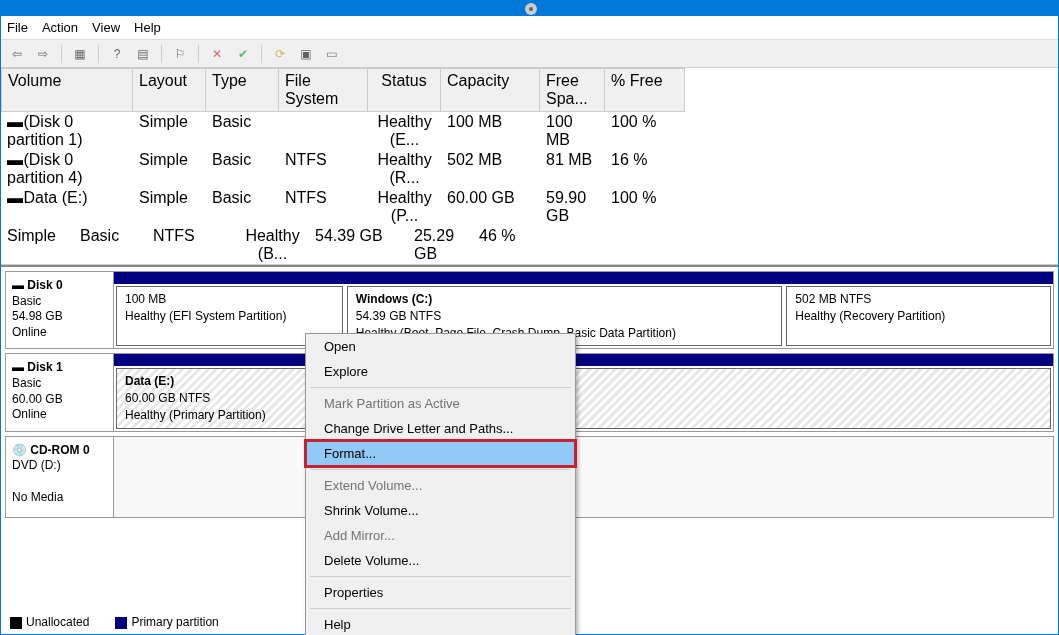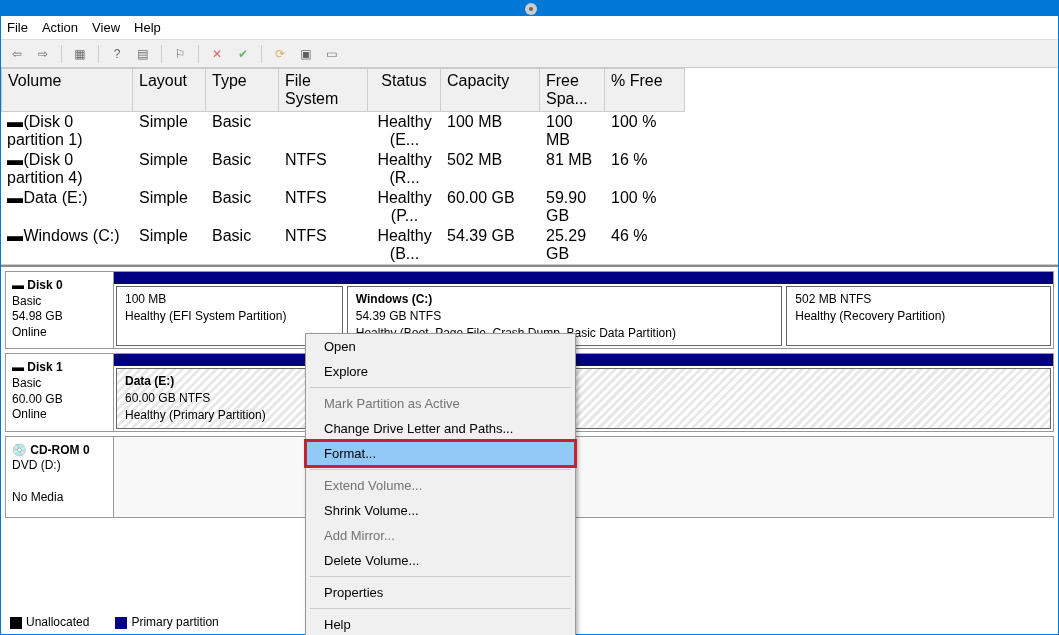--- a/index.html
+++ b/index.html
@@ -126,21 +126,20 @@
           <div class="c-vol"><span class="vol-icon">▬</span> Data (E:)</div>
           <div class="c-lay">Simple</div>
           <div class="c-typ">Basic</div>
           <div class="c-fs">NTFS</div>
           <div class="c-stat">Healthy (P...</div>
           <div class="c-cap">60.00 GB</div>
           <div class="c-free">59.90 GB</div>
           <div class="c-pct">100 %</div>
         </div>
         <div class="vol-row">
-          <div class="c-vol"><span class="vol-icon">▬</span> Windows (C:)</div>
           <div class="c-lay">Simple</div>
           <div class="c-typ">Basic</div>
           <div class="c-fs">NTFS</div>
           <div class="c-stat">Healthy (B...</div>
           <div class="c-cap">54.39 GB</div>
           <div class="c-free">25.29 GB</div>
           <div class="c-pct">46 %</div>
         </div>
       </div>
   </div>

